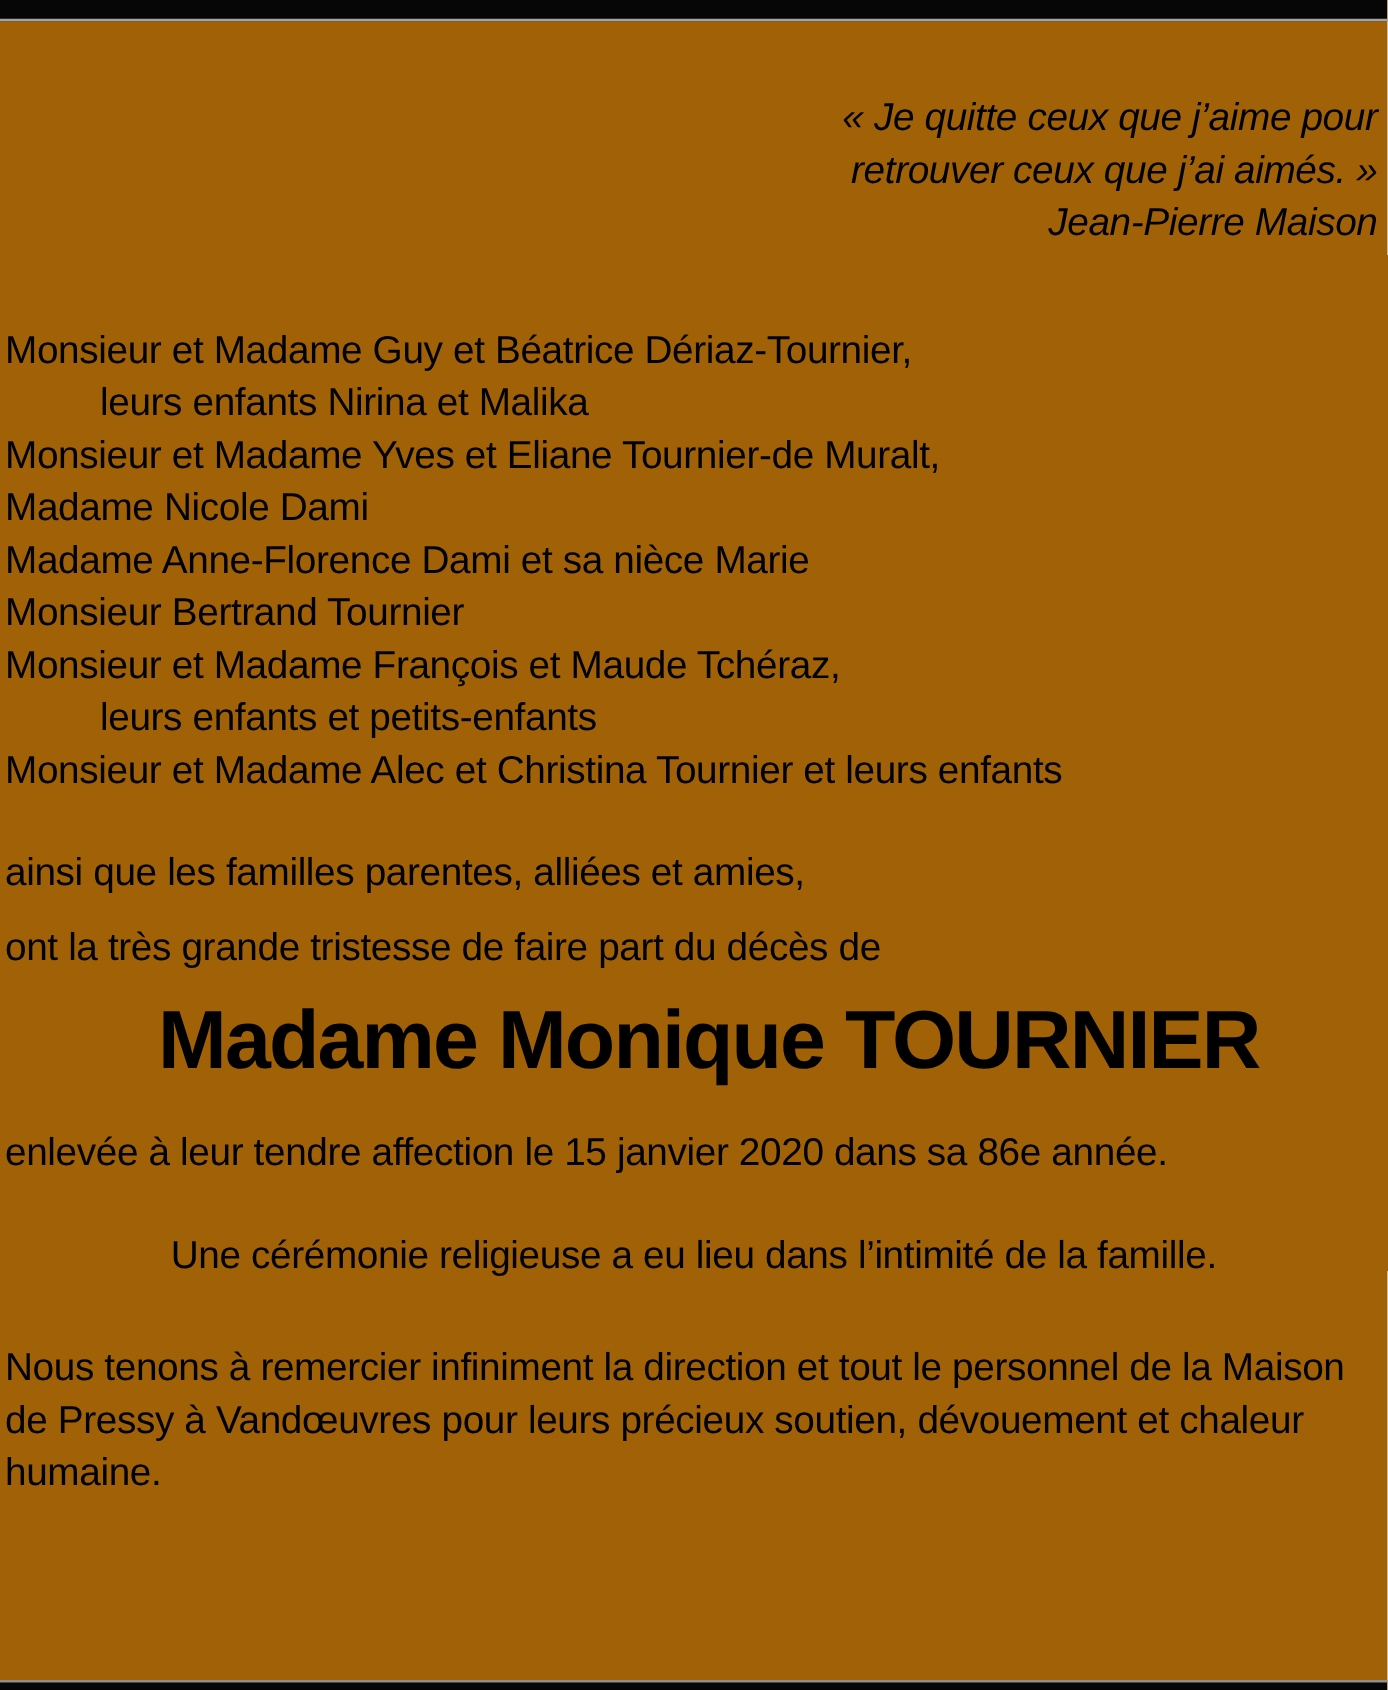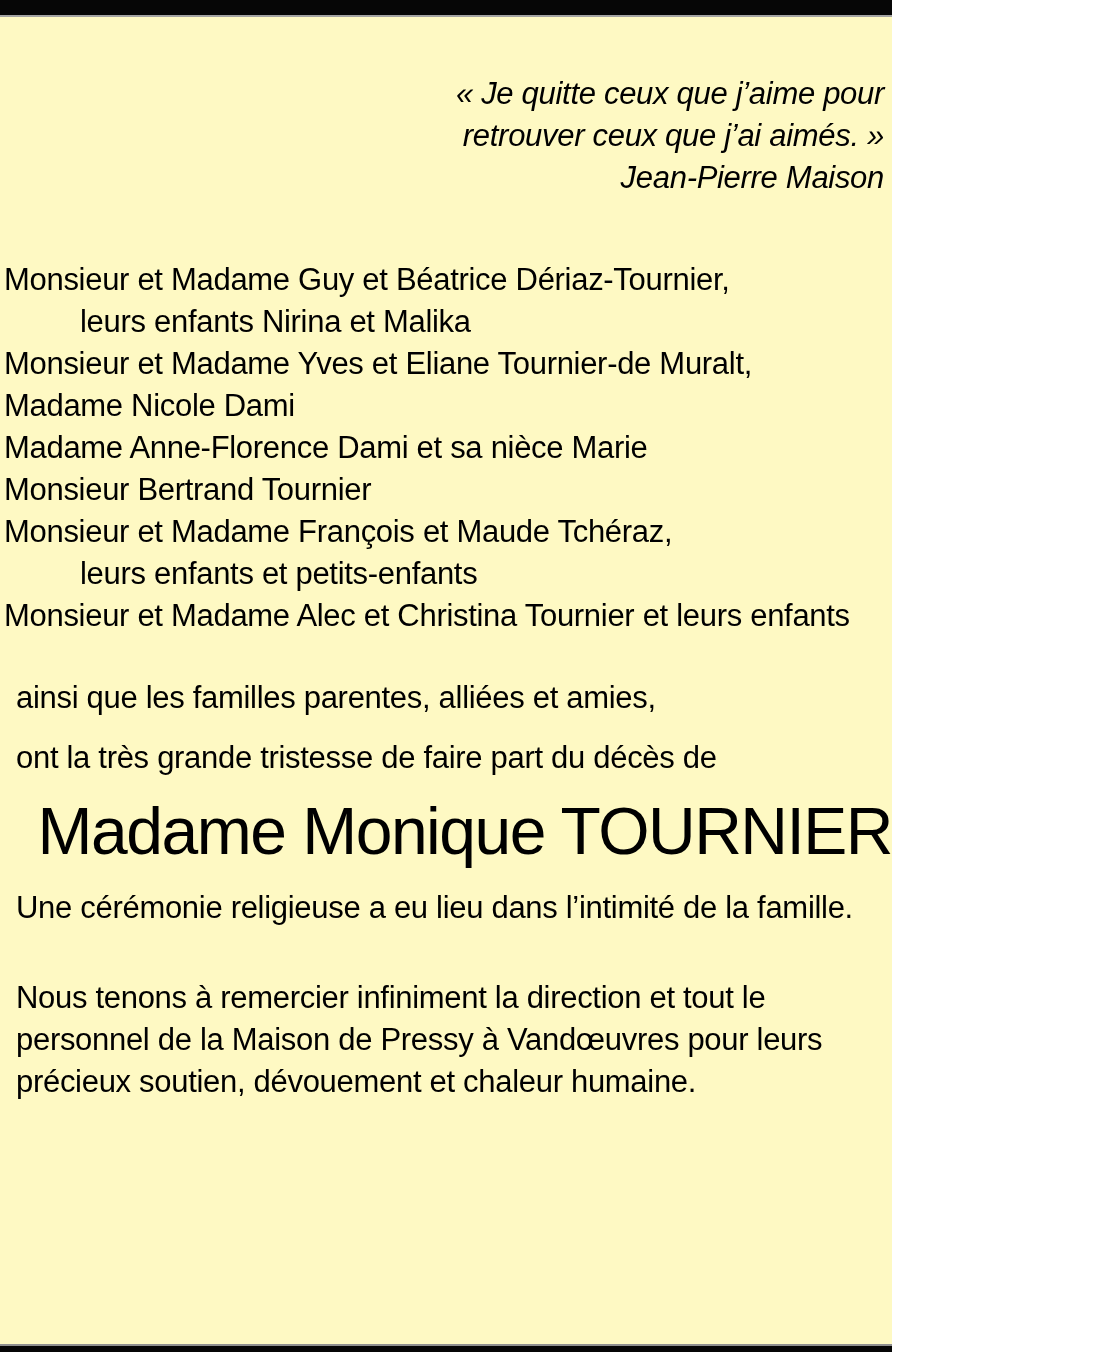--- a/index.html
+++ b/index.html
@@ -2,23 +2,23 @@
 <html lang="fr"><head>
 <meta charset="utf-8">
 <style>
   html, body {
     margin: 0;
     padding: 0;
     background: #ffffff;
   }
   .page {
     position: relative;
-    width: 892px;
+    width: 1110px;
     height: 1352px;
-    background: #fef9c3;
+    background: #a16207;
     overflow: hidden;
     color: #000000;
     font-family: "Liberation Sans", sans-serif;
   }
   .top-bar {
     height: 15px;
     background: #060606;
     border-bottom: 2px solid #a3a3a3;
   }
   .bottom-bar {
@@ -43,39 +43,39 @@
     margin-top: 60px;
     padding-left: 4px;
     font-size: 31px;
     line-height: 42px;
     letter-spacing: -0.3px;
   }
   .family-line.indent {
     padding-left: 76px;
   }
   .para {
-    padding-left: 16px;
+    padding-left: 4px;
     padding-right: 4px;
     font-size: 31px;
     line-height: 42px;
     letter-spacing: -0.3px;
   }
   .ainsi-line   { margin-top: 40px; }
   .ont-line     { margin-top: 18px; }
   .deceased-name {
     margin-top: 16px;
-    text-align: right;
-    font-weight: 400;
+    text-align: center;
+    font-weight: 700;
     font-size: 66px;
     line-height: 72px;
     letter-spacing: -1.5px;
     margin-left: 24px;
   }
   .passing-line  { margin-top: 34px; }
-  .ceremony-line { margin-top: 20px; }
+  .ceremony-line { margin-top: 40px; text-align: center; }
   .thanks-para   { margin-top: 48px; }
 </style>
 </head>
 <body>
 
 <div class="page">
 
   <div class="top-bar"></div>
 
   <div class="epigraph">
@@ -95,20 +95,21 @@
     <div class="family-line indent">leurs enfants et petits-enfants</div>
     <div class="family-line">Monsieur et Madame Alec et Christina Tournier et leurs enfants</div>
   </div>
 
   <div class="para ainsi-line">ainsi que les familles parentes, alliées et amies,</div>
 
   <div class="para ont-line">ont la très grande tristesse de faire part du décès de</div>
 
   <div class="deceased-name">Madame Monique TOURNIER</div>
 
+  <div class="para passing-line">enlevée à leur tendre affection le 15 janvier 2020 dans sa 86e année.</div>
 
   <div class="para ceremony-line">Une cérémonie religieuse a eu lieu dans l’intimité de la famille.</div>
 
   <div class="para thanks-para">Nous tenons à remercier infiniment la direction et tout le personnel de la Maison de Pressy à Vandœuvres pour leurs précieux soutien, dévouement et chaleur humaine.</div>
 
   <div class="bottom-bar"></div>
 
 </div>
 
 </body></html>

